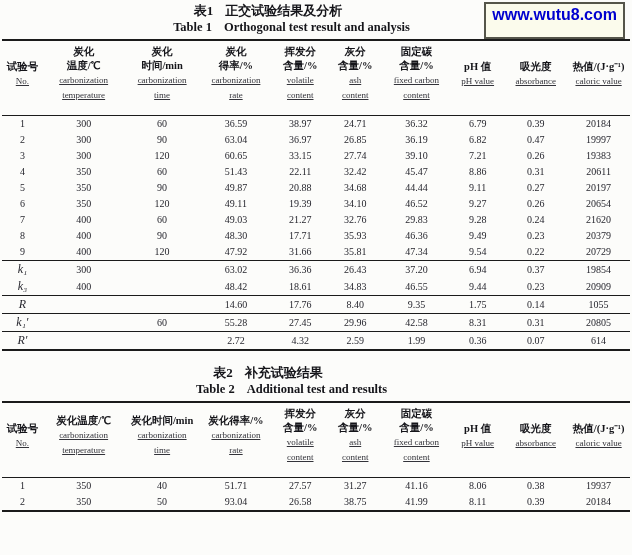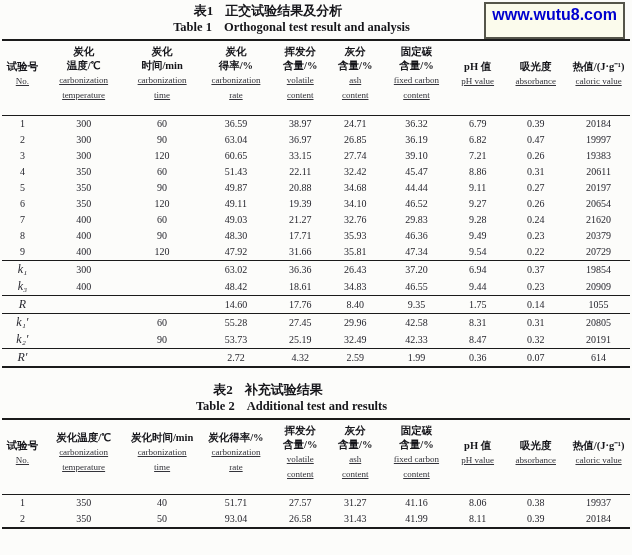--- a/index.html
+++ b/index.html
@@ -267,32 +267,20 @@
             <td></td>
             <td>60</td>
             <td>55.28</td>
             <td>27.45</td>
             <td>29.96</td>
             <td>42.58</td>
             <td>8.31</td>
             <td>0.31</td>
             <td>20805</td>
           </tr>
-          <tr>
-            <td>k₂′</td>
-            <td></td>
-            <td>90</td>
-            <td>53.73</td>
-            <td>25.19</td>
-            <td>32.49</td>
-            <td>42.33</td>
-            <td>8.47</td>
-            <td>0.32</td>
-            <td>20191</td>
-          </tr>
         </tbody>
         <tbody class="ital">
           <tr>
             <td>R′</td>
             <td></td>
             <td></td>
             <td>2.72</td>
             <td>4.32</td>
             <td>2.59</td>
             <td>1.99</td>
@@ -394,21 +382,21 @@
             <td>8.06</td>
             <td>0.38</td>
             <td>19937</td>
           </tr>
           <tr>
             <td>2</td>
             <td>350</td>
             <td>50</td>
             <td>93.04</td>
             <td>26.58</td>
-            <td>31.43</td>
+            <td>38.75</td>
             <td>41.99</td>
             <td>8.11</td>
             <td>0.39</td>
             <td>20184</td>
           </tr>
         </tbody>
       </table>
     </div>
 
 </div>

